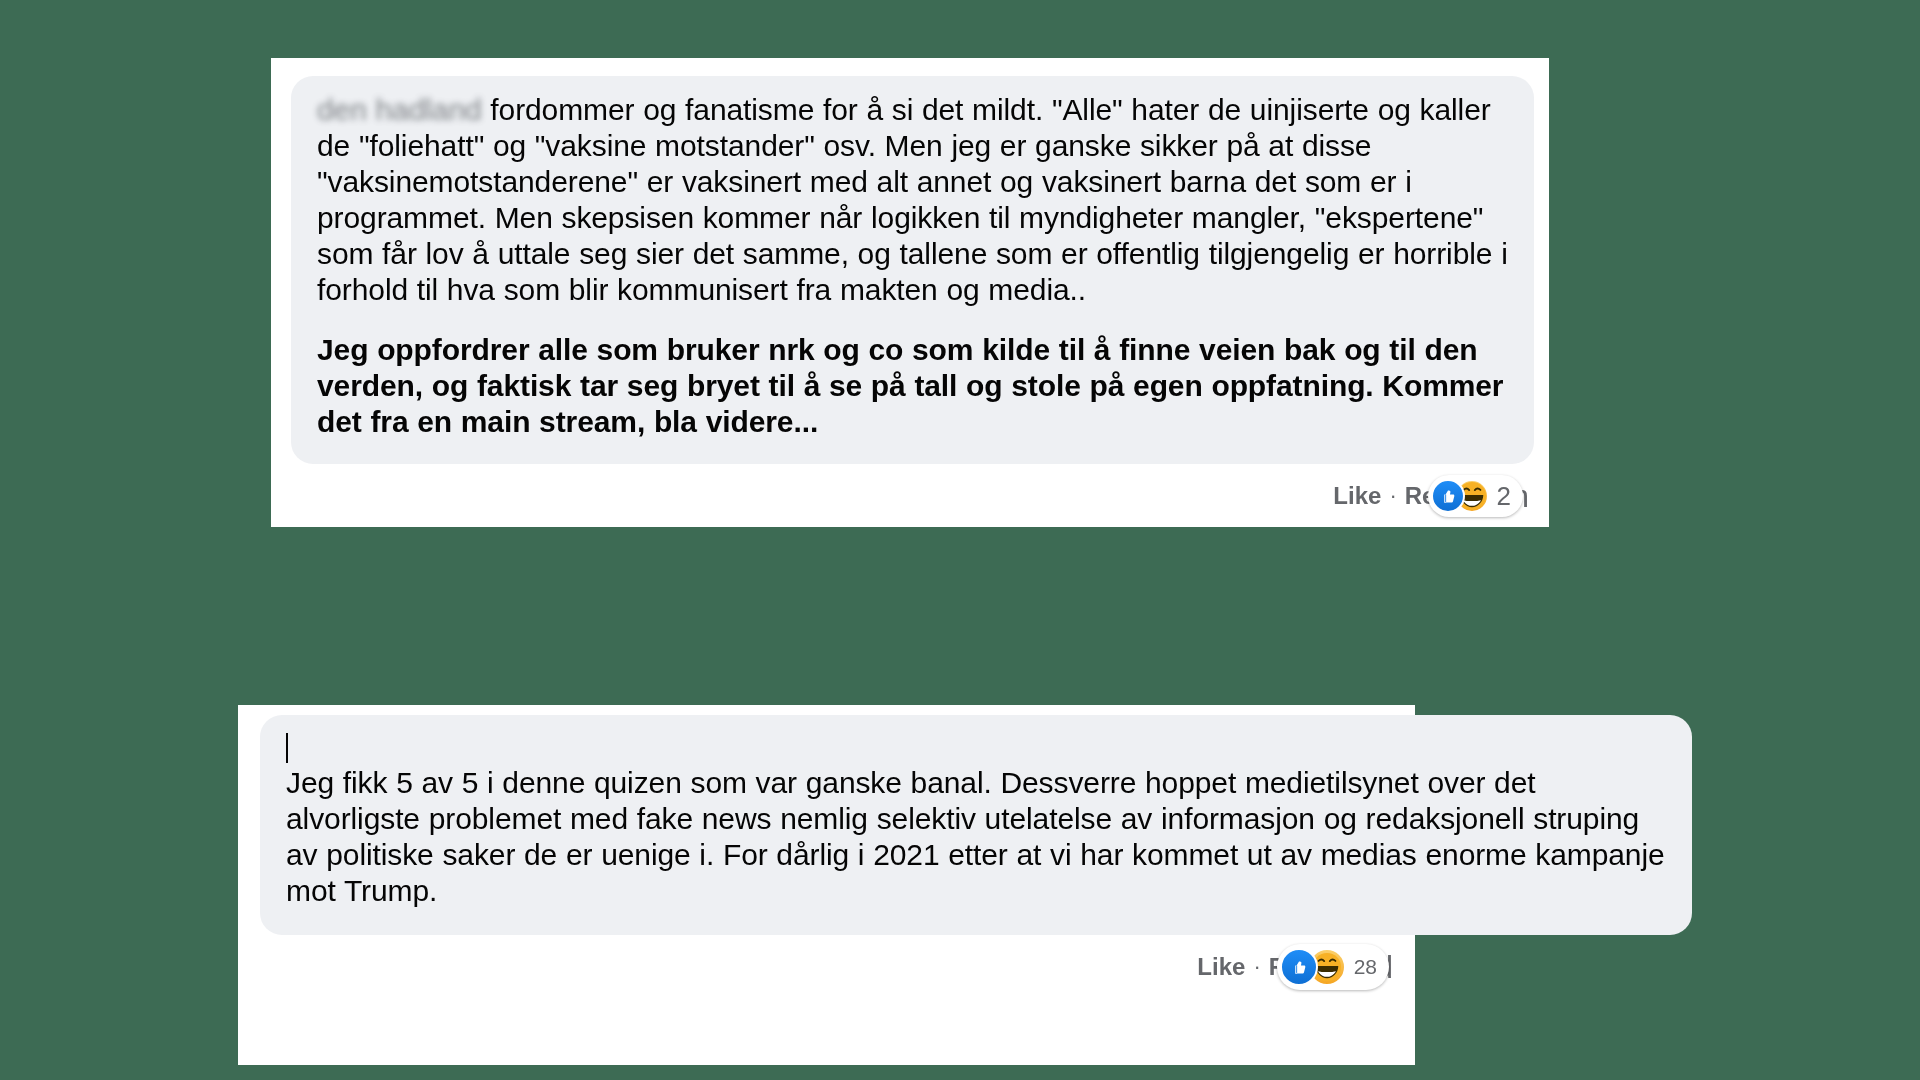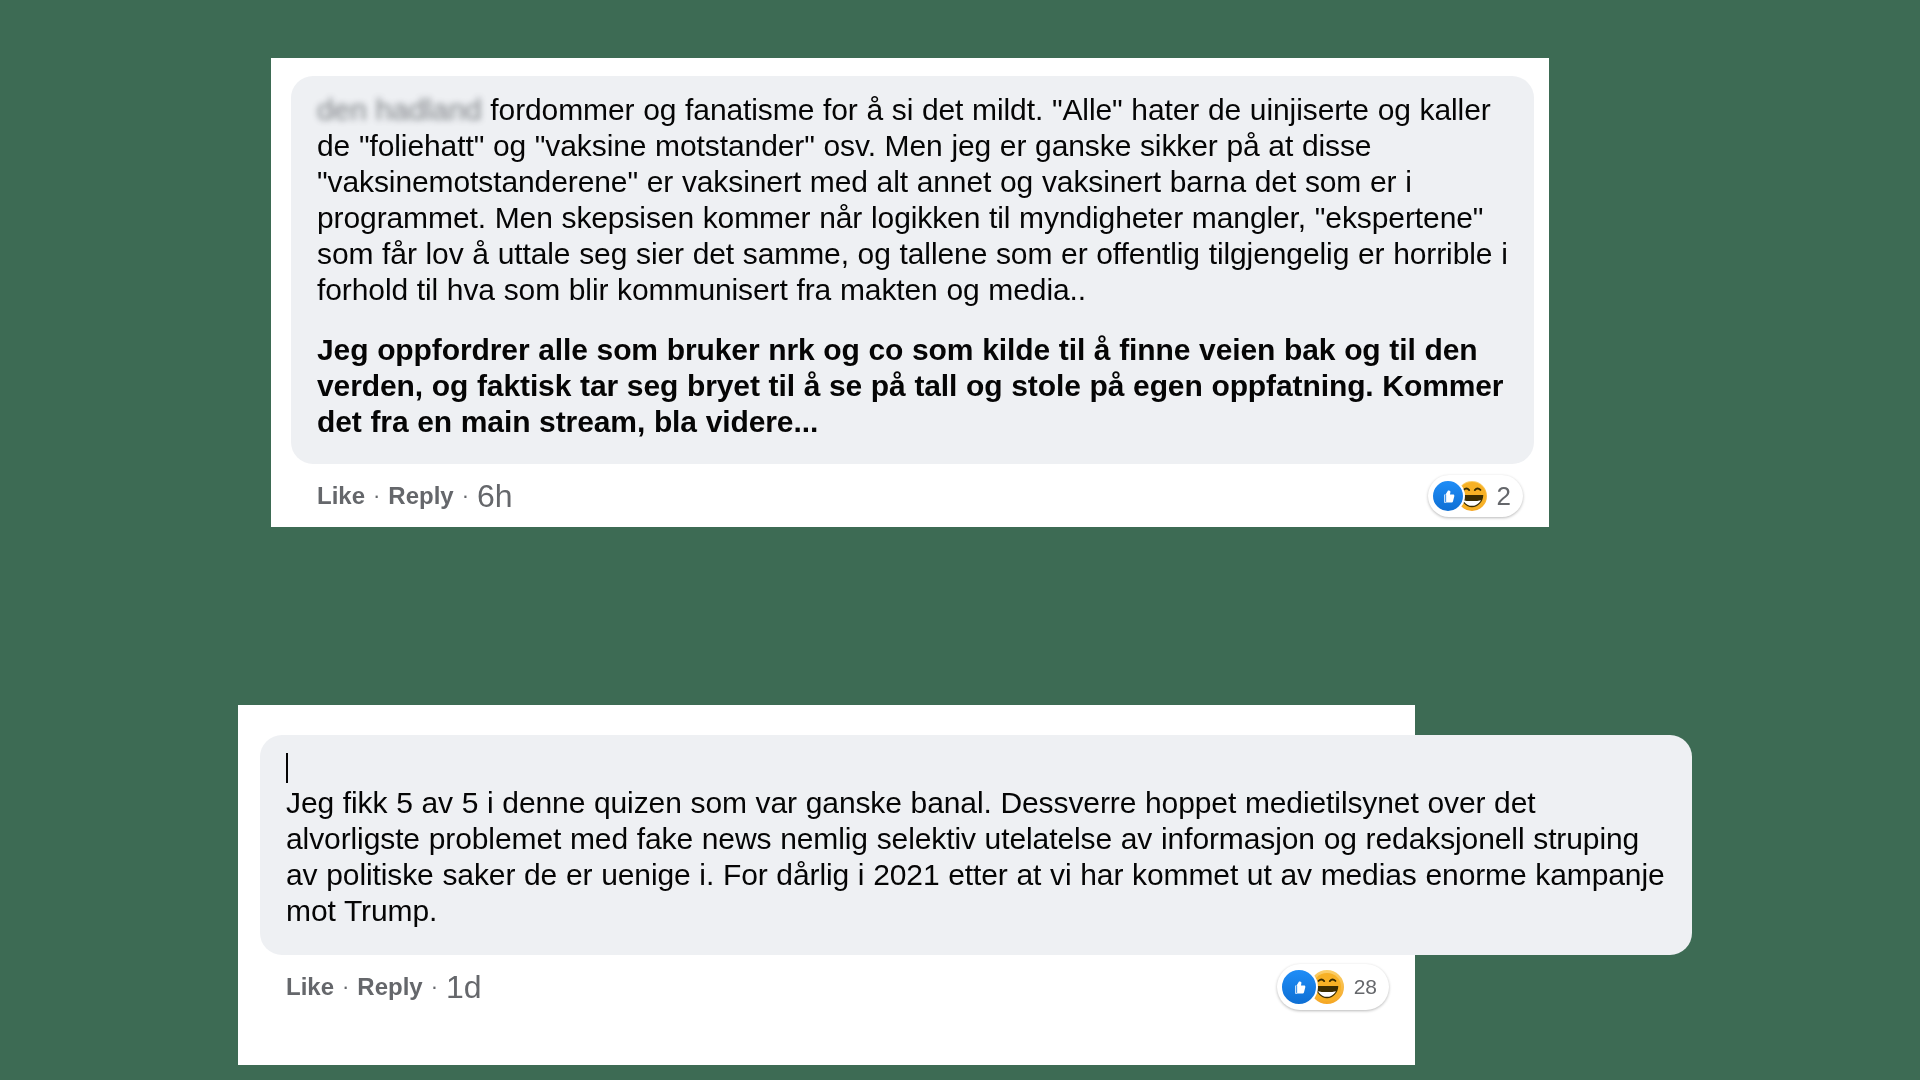--- a/index.html
+++ b/index.html
@@ -29,21 +29,21 @@
     height: 469px;
     padding: 18px 20px 12px 20px;
   }
 
   
   #comment-2 {
     left: 238px;
     top: 705px;
     width: 1177px;
     height: 360px;
-    padding: 30px 22px 12px 22px;
+    padding: 10px 22px 12px 22px;
   }
 
   .bubble {
     background: #eef0f3;
     border-radius: 20px;
     padding: 14px 24px 20px 24px;
     box-sizing: border-box;
     color: #050505;
   }
 
@@ -97,20 +97,21 @@
 
   .action-bar {
     display: flex;
     align-items: center;
     position: relative;
     font-size: 24px;
     color: #65676b;
     padding-left: 26px;
     margin-top: 10px;
     height: 44px;
+    justify-content: flex-end;
   }
 
   .action-link {
     font-weight: bold;
     color: #65676b;
     cursor: pointer;
     font-size: 24px;
   }
 
   .dot-sep {

